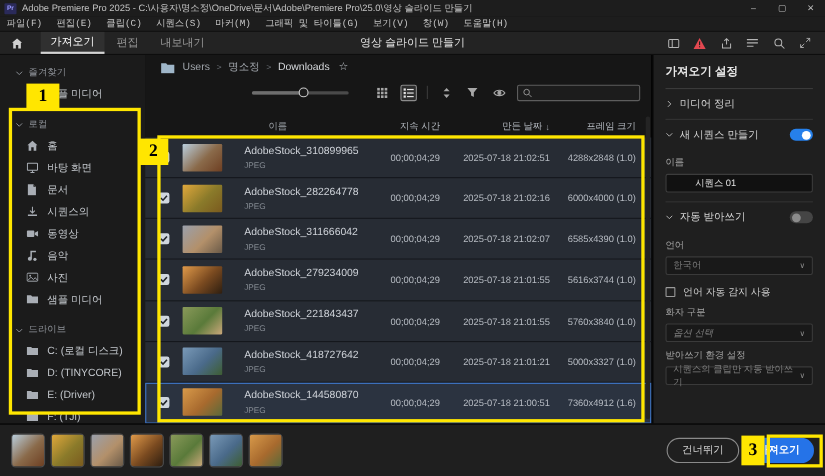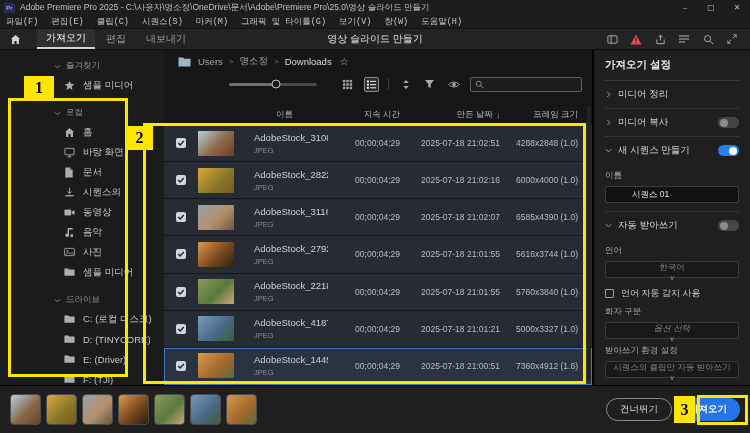--- a/index.html
+++ b/index.html
@@ -25,21 +25,21 @@
   .tab { font-size:10px; color:#9a9a9a; display:flex; align-items:center; padding:0 9px; height:100%; }
   .tab.active { color:#fff; background:#303030; border-bottom:2px solid #d3d3d3; }
   .proj-title { position:absolute; left:50%; transform:translateX(-50%); font-size:10px; color:#e0e0e0; }
   .hdr-icons { margin-left:auto; display:flex; gap:12px; padding-right:12px; align-items:center; }
   .hdr-ic { width:12px; height:12px; display:flex; align-items:center; justify-content:center; color:#b5b5b5; font-size:10px; }
 
   
   .main { position:absolute; top:50px; left:0; right:0; bottom:48px; display:flex; }
 
   
-  .sidebar { width:164px; background:#1b1b1b; padding-top:6px; flex:none; overflow:hidden;padding-left:40px; }
+  .sidebar { width:132px; background:#1b1b1b; padding-top:6px; flex:none; overflow:hidden; }
   .side-head { display:flex; align-items:center; gap:5px; font-size:8.5px; color:#8e9298; padding:4px 0 3px 14px; }
   .side-head .chev { width:7px; height:7px; color:#8e9298; }
   .side-item { display:flex; align-items:center; gap:8px; height:20px; padding-left:24px; font-size:9.5px; color:#c3c7cc; white-space:nowrap; }
   .side-item .ic { width:11px; height:11px; color:#a9aeb5; flex:none; display:flex; align-items:center; }
   .side-gap { height:8px; }
 
   
   .browser { flex:1; display:flex; flex-direction:column; background:#161616; min-width:0; border-right:1px solid #000; position:relative; }
   .crumb-row { height:22px; display:flex; align-items:center; padding-left:14px; gap:6px; }
   .crumb-folder { width:14px; height:11px; color:#9fb6c9; }
@@ -85,21 +85,21 @@
   .set-row { display:flex; align-items:center; gap:6px; padding:7px 0; border-bottom:1px solid #333; }
   .set-row.nb { border-bottom:none; }
   .set-row .chev { width:7px; height:7px; color:#b5b5b5; flex:none; }
   .set-lbl { font-size:9.5px; color:#d4d4d4; }
   .toggle { margin-left:auto; width:21px; height:11px; border-radius:6px; background:#454545; position:relative; flex:none; }
   .toggle::after { content:""; position:absolute; top:1.5px; left:2px; width:8px; height:8px; border-radius:50%; background:#8c8c8c; }
   .toggle.on { background:#2680eb; }
   .toggle.on::after { left:11px; background:#fff; }
   .sub-lbl { font-size:8.5px; color:#a5a5a5; margin:6px 0 4px 0; }
   .txt-input { height:17px; background:#111; border:1px solid #3c3c3c; border-radius:2px; color:#e0e0e0; font-size:8.5px; display:flex; align-items:center; padding-left:26px; }
-  .sel { height:17px; background:#191919; border:1px solid #3a3a3a; border-radius:2px; color:#7c7c7c; font-size:8.5px; display:flex; align-items:center; padding:0 6px; justify-content:space-between;flex-direction:column; }
+  .sel { height:17px; background:#191919; border:1px solid #3a3a3a; border-radius:2px; color:#7c7c7c; font-size:8.5px; display:flex; align-items:center; padding:0 6px; justify-content:space-between; }
   .sel .val.it { font-style:italic; }
   .sel .dd { font-size:7px; color:#8a8a8a; }
   .chk-row { display:flex; align-items:center; gap:7px; margin:9px 0 4px 0; }
   .sq { width:9px; height:9px; border:1px solid #9a9a9a; border-radius:1px; background:transparent; flex:none; }
   .chk-lbl { font-size:9px; color:#cfcfcf; }
   .divline { border-top:1px solid #333; margin-top:8px; }
 
   
   .bottombar { position:absolute; left:0; right:0; bottom:0; height:48px; background:#1f1f1f; border-top:1px solid #000; display:flex; align-items:center; padding:0 10px; gap:5px; }
   .bthumb { width:31px; height:31px; border-radius:4px; border:1px solid #4c4c4c; }
@@ -567,29 +567,20 @@
 
       <div class="set-row">
         <span class="chev">
             <svg width="7" height="7" viewBox="0 0 8 8" fill="none" stroke="currentColor">
               <path d="M2.5 1 L5.5 4 L2.5 7"></path>
             </svg>
           </span>
         <span class="set-lbl">미디어 정리</span>
       </div>
 
-      <div class="set-row">
-        <span class="chev">
-            <svg width="7" height="7" viewBox="0 0 8 8" fill="none" stroke="currentColor">
-              <path d="M2.5 1 L5.5 4 L2.5 7"></path>
-            </svg>
-          </span>
-        <span class="set-lbl">미디어 복사</span>
-        <span class="toggle"></span>
-      </div>
 
       <div class="set-row nb">
         <span class="chev">
             <svg width="7" height="7" viewBox="0 0 8 8" fill="none" stroke="currentColor">
               <path d="M1 2.5 L4 5.5 L7 2.5"></path>
             </svg>
           </span>
         <span class="set-lbl">새 시퀀스 만들기</span>
         <span class="toggle on"></span>
       </div>

